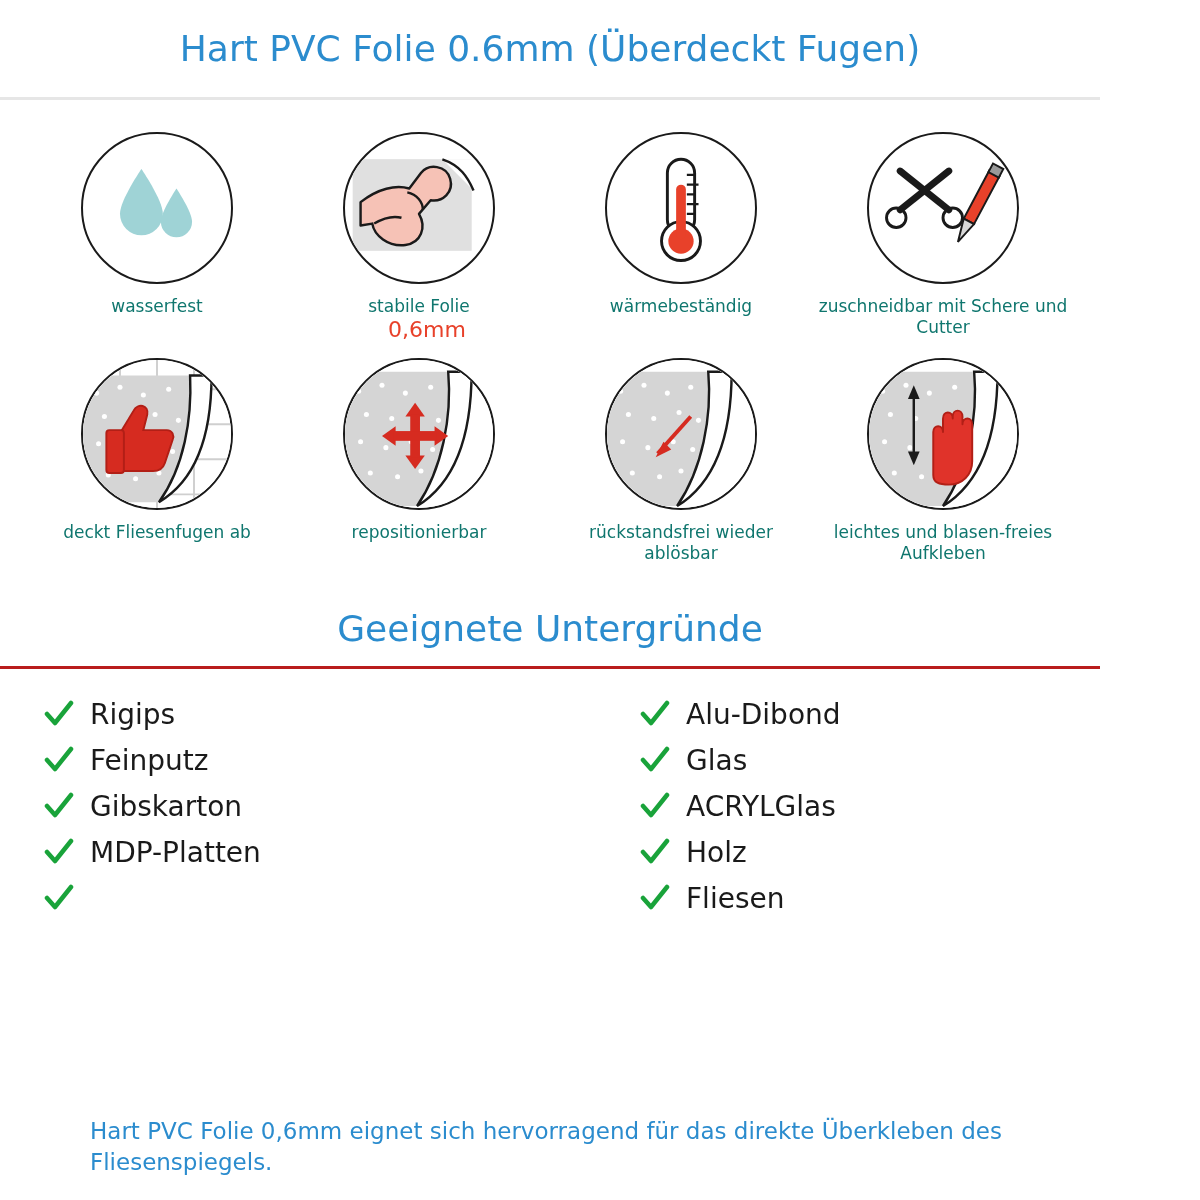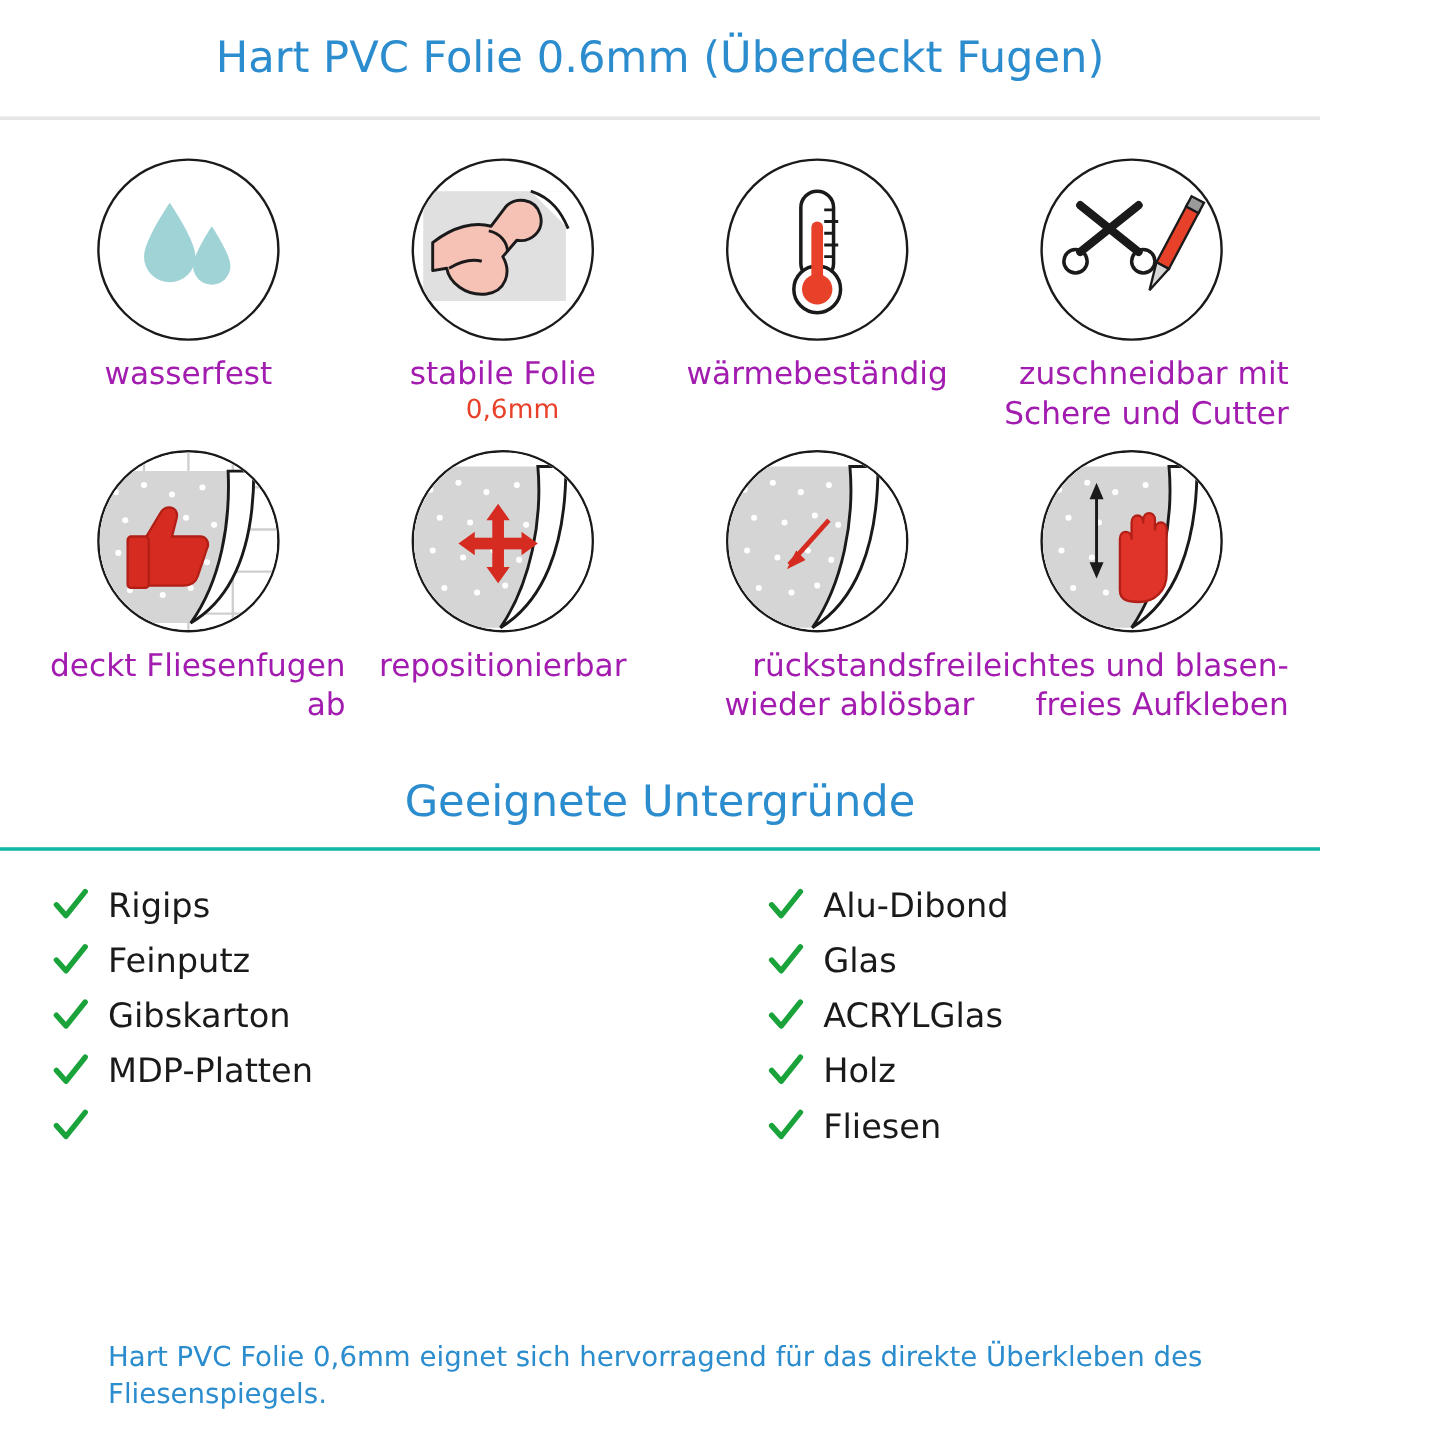--- a/index.html
+++ b/index.html
@@ -61,42 +61,42 @@
     background: #ffffff;
     overflow: hidden;
     position: relative;
     display: flex;
     align-items: center;
     justify-content: center;
     box-sizing: border-box;
   }
   .feature-label {
     margin-top: 12px;
-    text-align: right;
-    font-size: 26px;
+    text-align: center;
+    font-size: 17px;
     line-height: 1.25;
-    color: #a21caf;
+    color: #0f766e;
     max-width: 270px;
   }
   .feature-sub {
     text-align: center;
     font-size: 22px;
     color: #e8412a;
     line-height: 1.2;
     margin-left: 16px;
   }
 
   
   .section-title-wrap {
     margin-top: 26px;
     height: 76px;
     display: flex;
     align-items: center;
     justify-content: center;
-    border-bottom: 3px solid #14b8a6;
+    border-bottom: 3px solid #b91c1c;
   }
   .section-title {
     font-size: 36px;
     color: #2b8cce;
   }
 
   
   .substrates {
     padding: 22px 0 0 0;
     display: grid;

